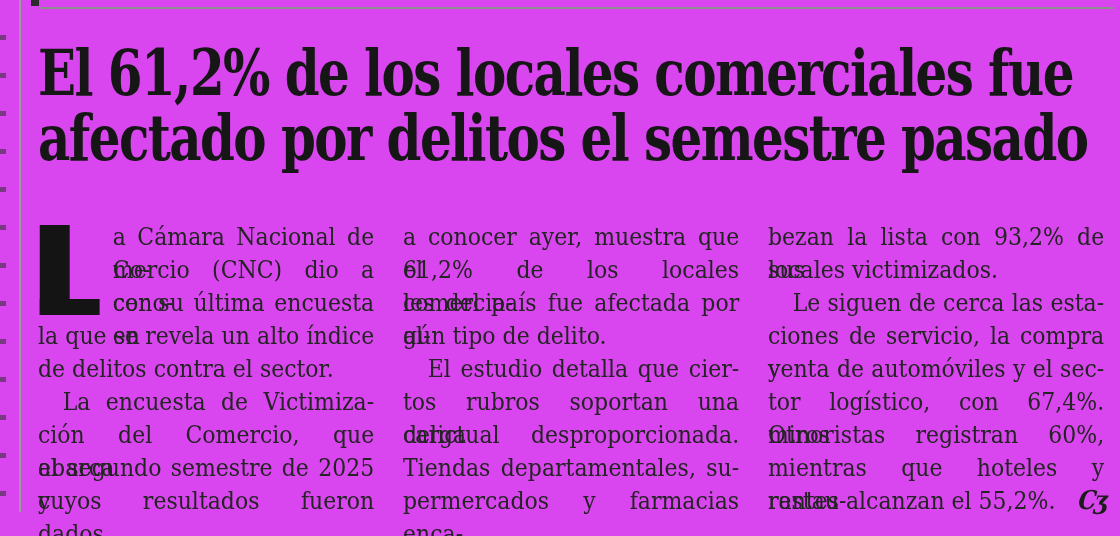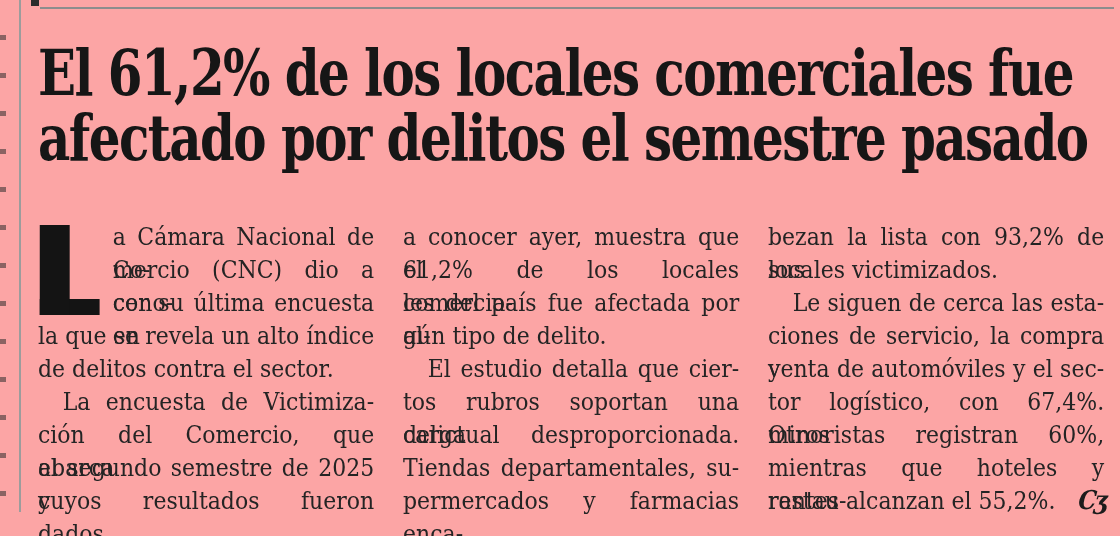--- a/index.html
+++ b/index.html
@@ -1,18 +1,18 @@
 <!DOCTYPE html>
 <html lang="es"><head>
 <meta charset="utf-8">
 <style>
   html,body{margin:0;padding:0;background:#f4f4f3;}
   .page{
     position:relative;width:1120px;height:536px;overflow:hidden;
-    background:#fca5a5;
+    background:#d946ef;
     font-family:"DejaVu Serif","Liberation Serif",serif;
   }
   
   .top-rule{position:absolute;left:40px;top:7px;width:1074px;height:2px;background:#8d8d8d;}
   .left-rule{position:absolute;left:19px;top:0;width:2px;height:512px;background:#9c9c9c;}
   .corner-tick{position:absolute;left:31px;top:0;width:8px;height:6px;background:#2b2b2b;filter:blur(.4px);}
   .edge-strip{
     position:absolute;left:0;top:8px;width:6px;height:500px;
     background:repeating-linear-gradient(to bottom,
       transparent 0 27px, rgba(45,45,45,.55) 27px 32px, transparent 32px 38px);

